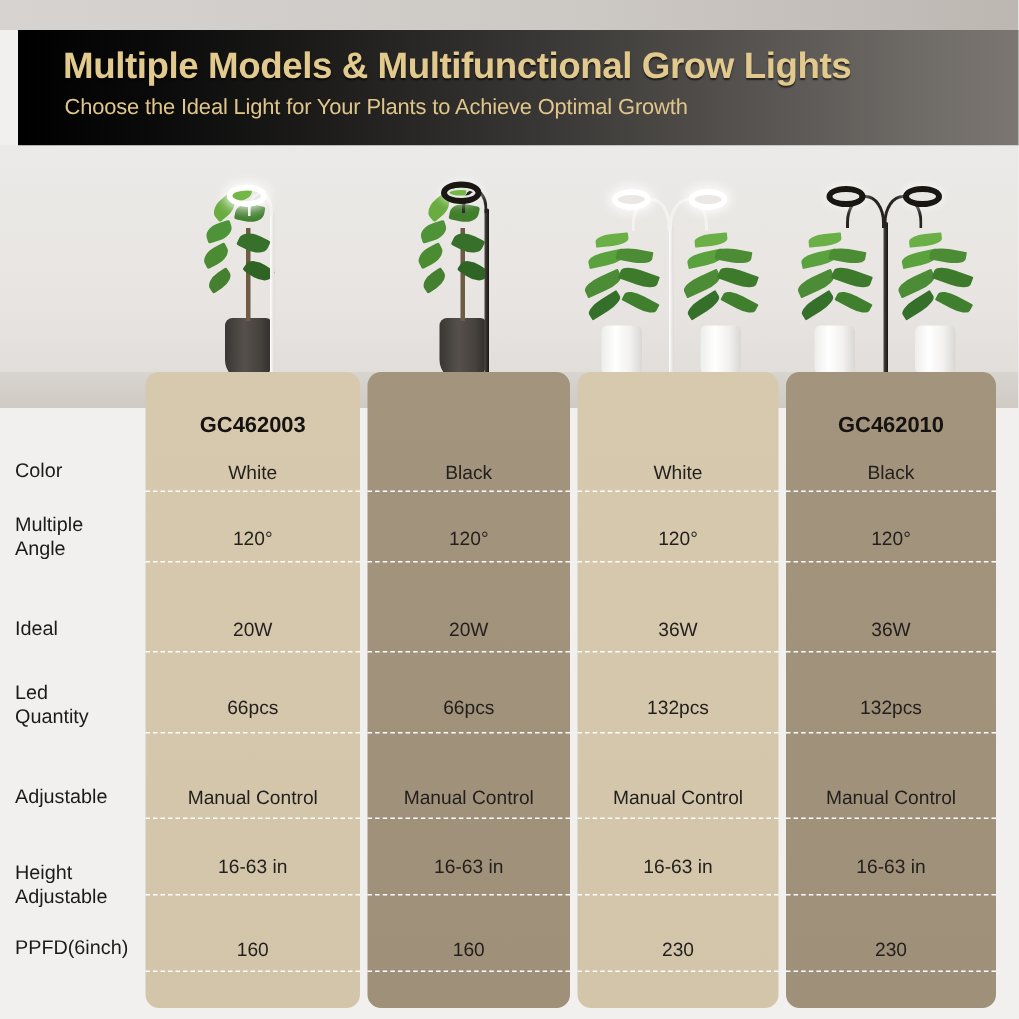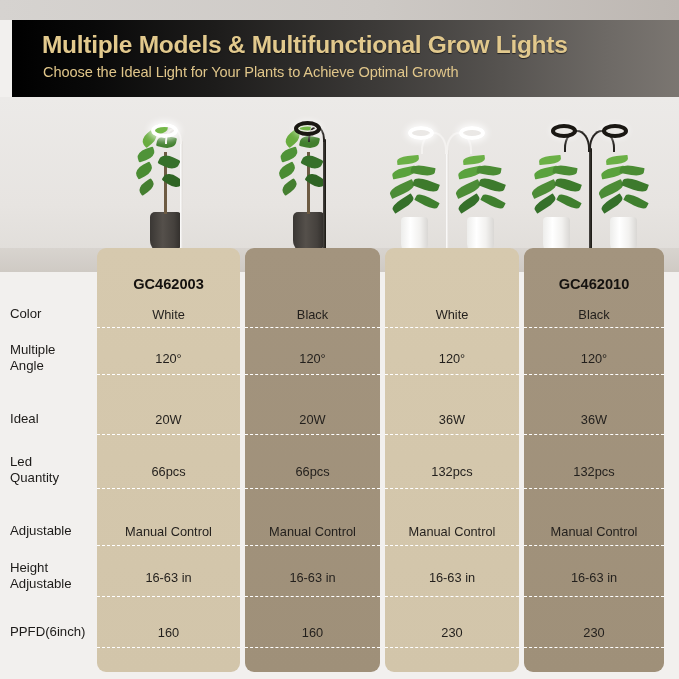--- a/index.html
+++ b/index.html
@@ -362,21 +362,21 @@
     <div class="row-label" style="top:275px;">Adjustable</div>
     <div class="cell" style="left:97px;  width:143px; top:276px;">Manual Control</div>
     <div class="cell" style="left:245px; width:135px; top:276px;">Manual Control</div>
     <div class="cell" style="left:385px; width:134px; top:276px;">Manual Control</div>
     <div class="cell" style="left:524px; width:140px; top:276px;">Manual Control</div>
     <div class="sep s1" style="top:297px;"></div>
     <div class="sep s2" style="top:297px;"></div>
     <div class="sep s3" style="top:297px;"></div>
     <div class="sep s4" style="top:297px;"></div>
 
-    <div class="row-label" style="top:312px;">
+    <div class="row-label" style="top:326px;">
       <div>Height</div>
       <div>Adjustable</div>
     </div>
     <div class="cell" style="left:97px;  width:143px; top:322px;">16-63 in</div>
     <div class="cell" style="left:245px; width:135px; top:322px;">16-63 in</div>
     <div class="cell" style="left:385px; width:134px; top:322px;">16-63 in</div>
     <div class="cell" style="left:524px; width:140px; top:322px;">16-63 in</div>
     <div class="sep s1" style="top:348px;"></div>
     <div class="sep s2" style="top:348px;"></div>
     <div class="sep s3" style="top:348px;"></div>

